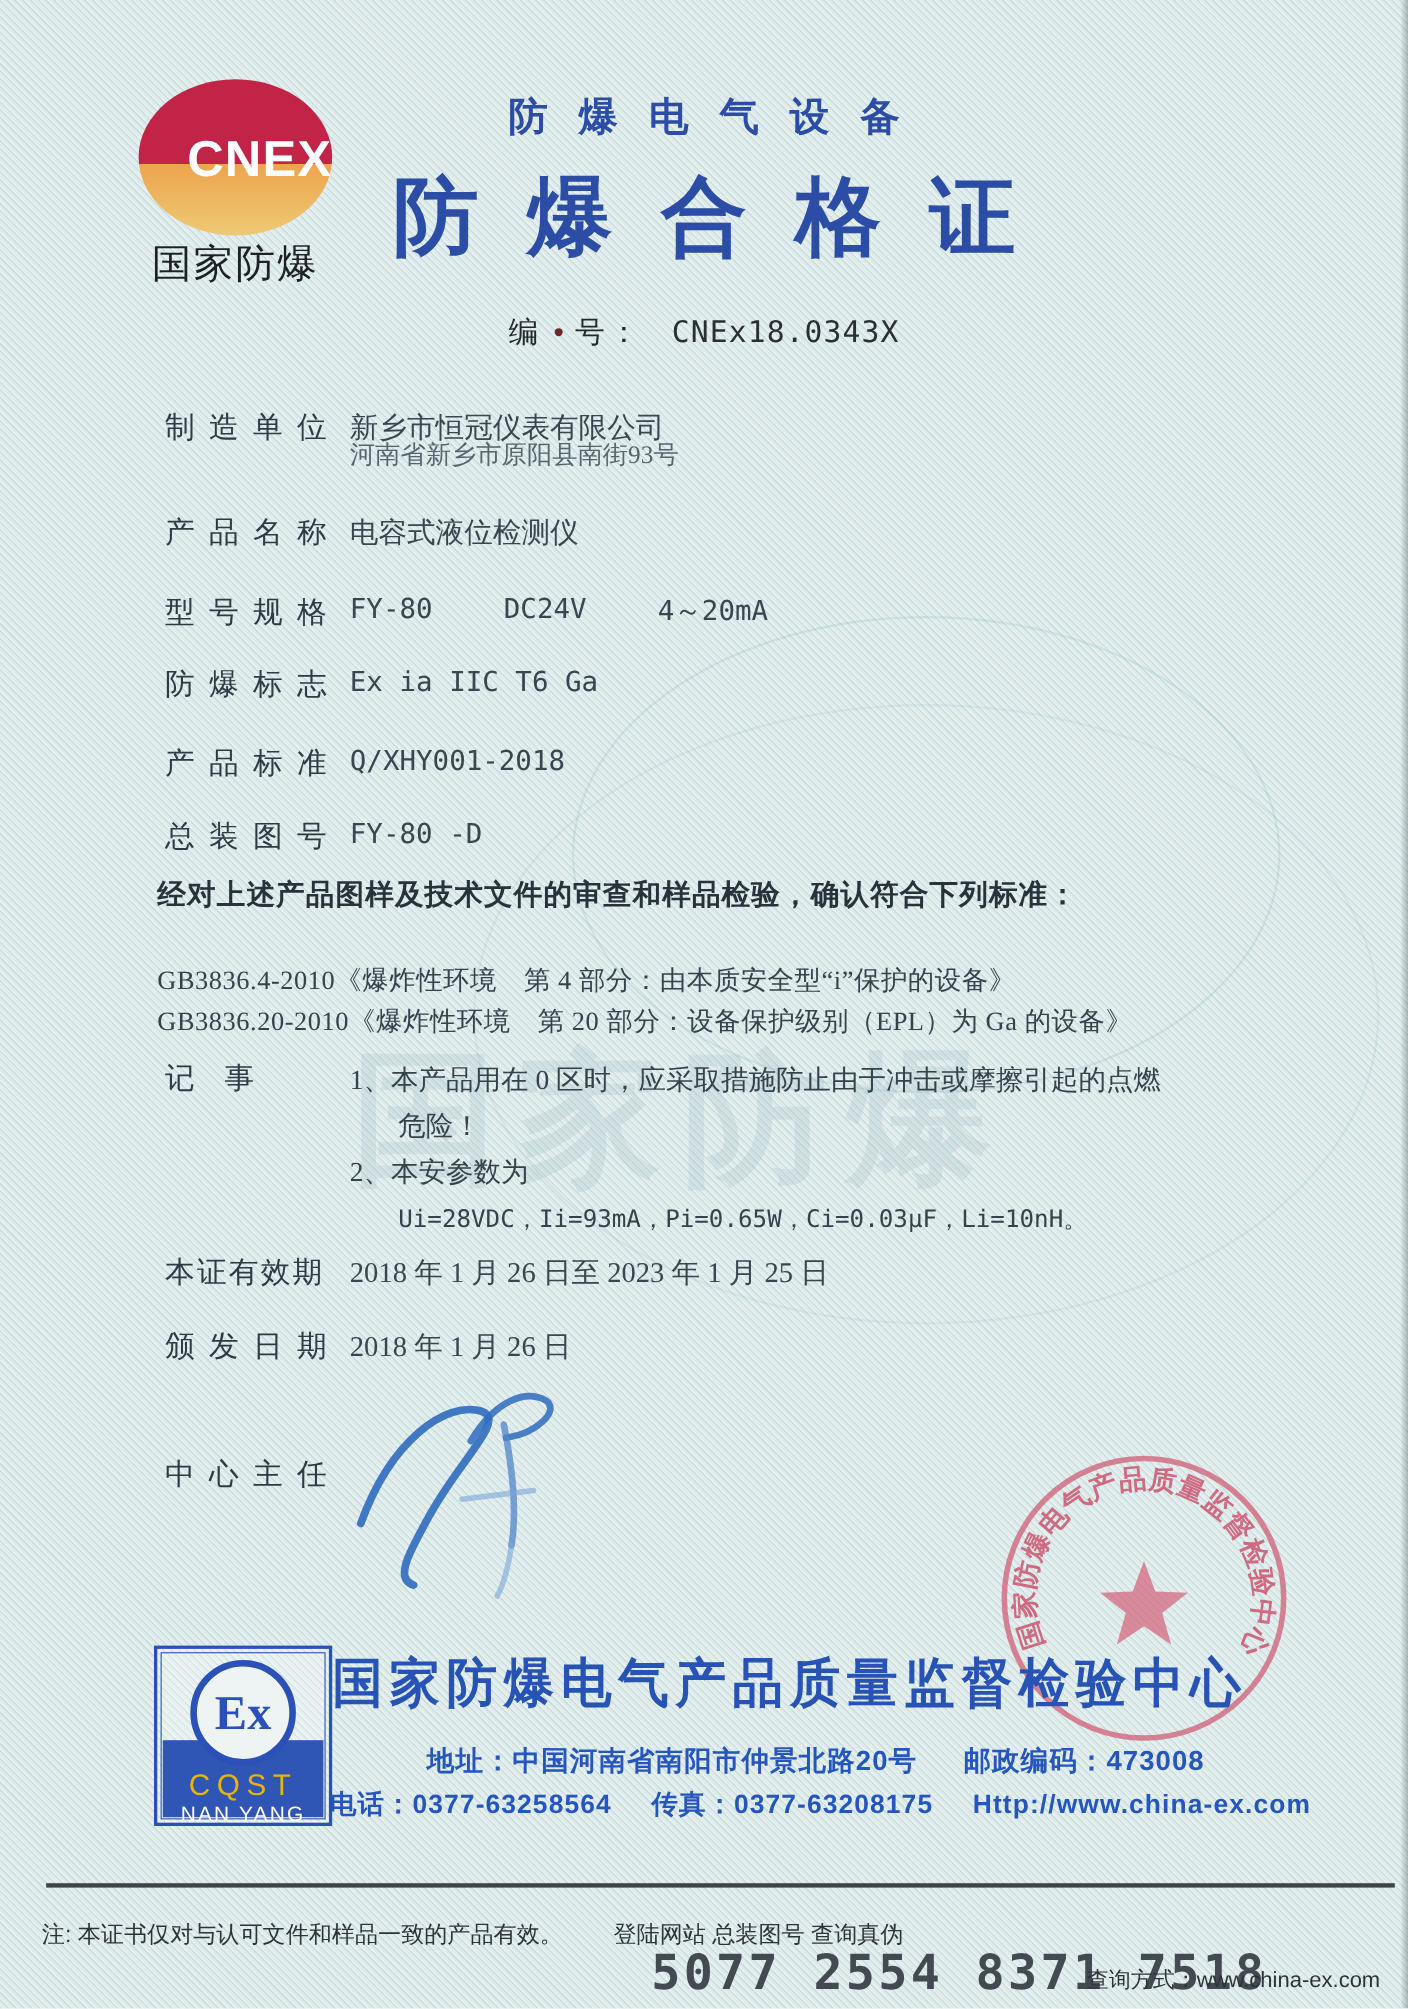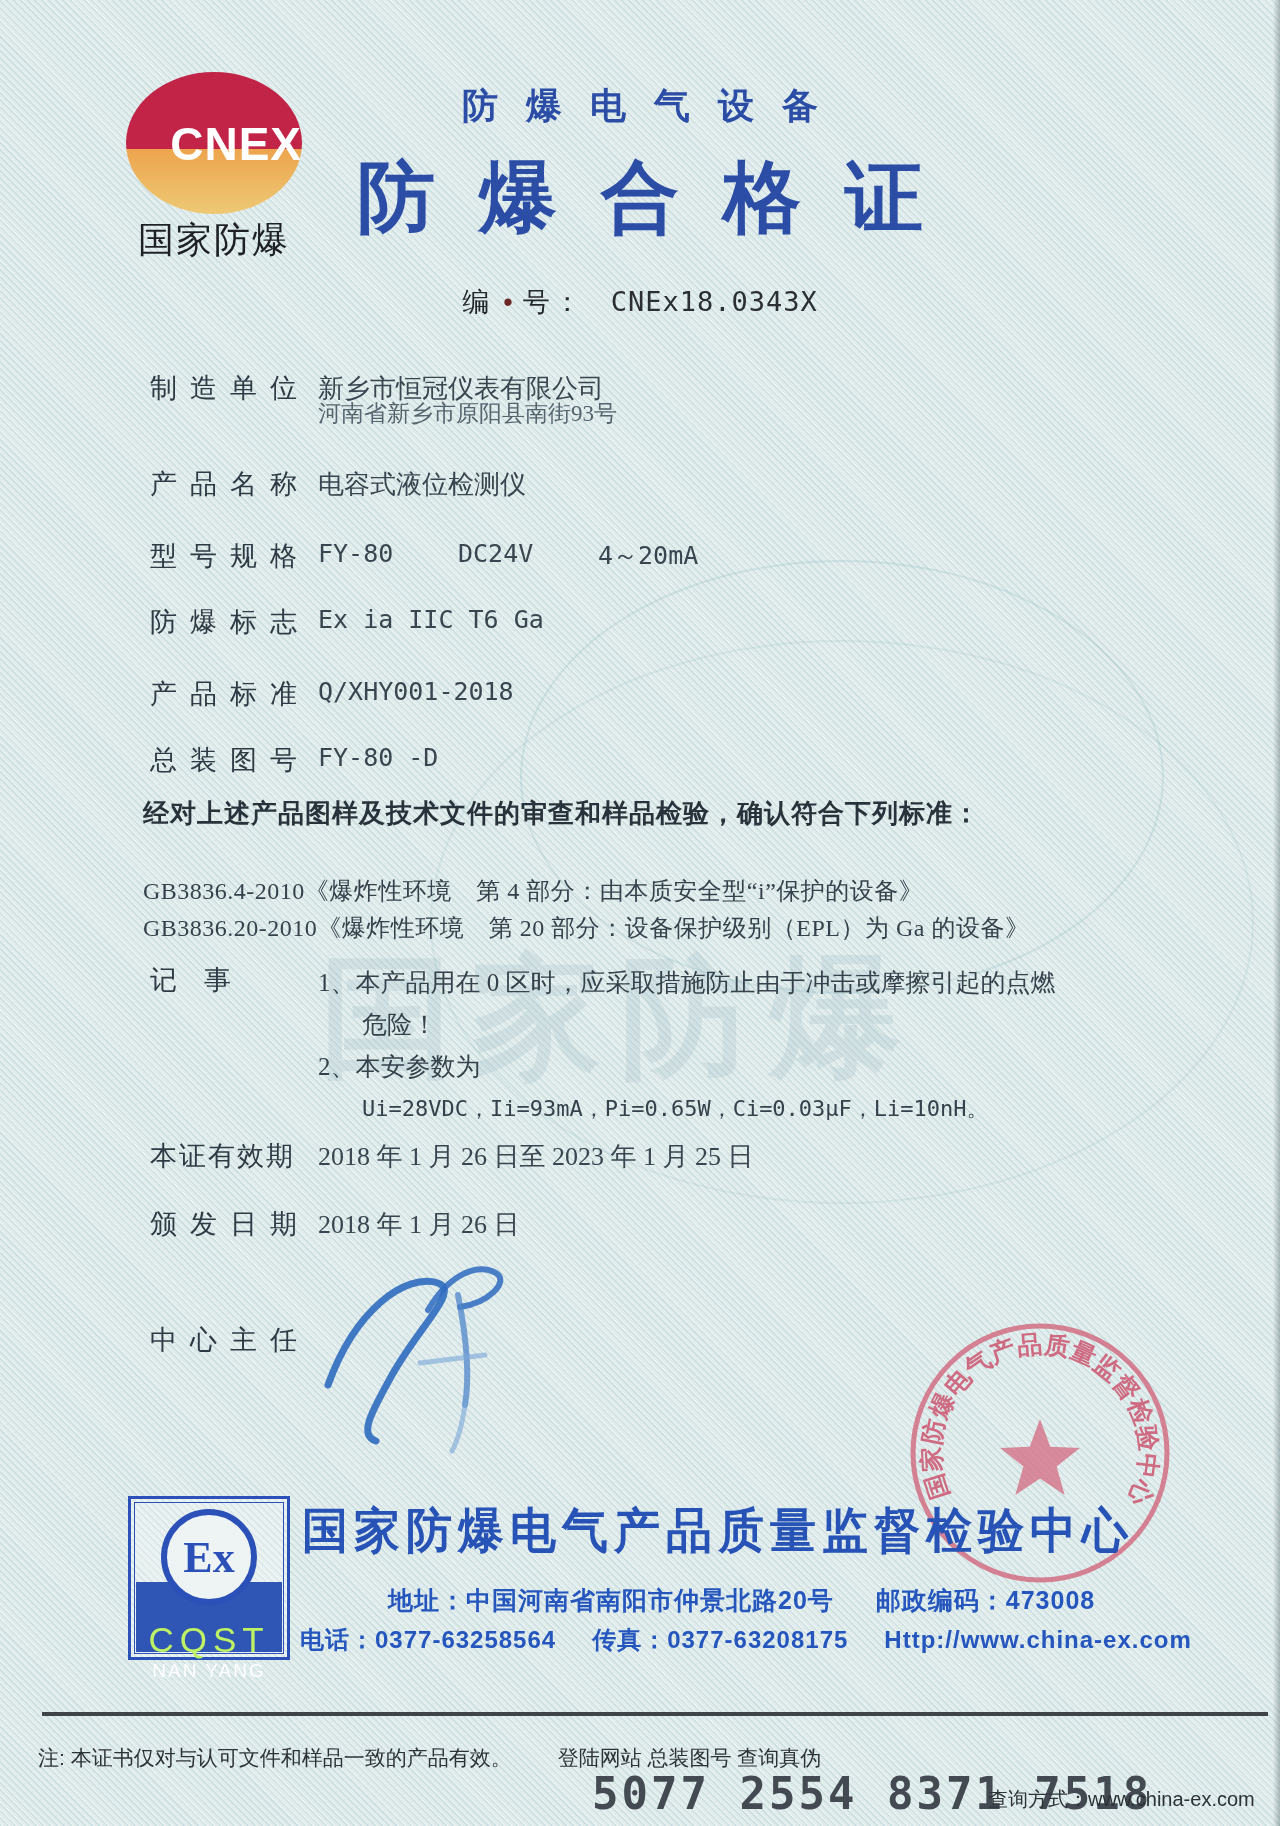--- a/index.html
+++ b/index.html
@@ -43,26 +43,26 @@
   
   .note-label{position:absolute;left:150px;top:962px;font-size:27px;color:#2e3a44;font-weight:500;}
   .note-body{position:absolute;left:318px;top:962px;width:760px;font-size:25px;color:#35424b;font-family:"Liberation Serif",serif;line-height:42px;}
   .note-ind{margin-left:44px;}
   .params{font-family:"DejaVu Sans Mono",monospace;font-size:22px;}
   
   .sig-label{position:absolute;left:150px;top:1322px;font-size:27px;color:#2e3a44;letter-spacing:13px;font-weight:500;}
   .signature{position:absolute;left:300px;top:1255px;}
   .stamp{position:absolute;left:905px;top:1318px;opacity:.82;}
   
-  .ex-box{position:absolute;left:128px;top:1496px;width:156px;height:158px;border:3px solid #2b50b8;background:rgba(255,255,255,.25);}
+  .ex-box{position:absolute;left:140px;top:1496px;width:156px;height:158px;border:3px solid #2b50b8;background:rgba(255,255,255,.25);}
   .ex-box .inner{position:absolute;inset:3px;border:1px solid #2b50b8;}
   .ex-circle{position:absolute;left:50%;top:10px;transform:translateX(-50%);width:84px;height:84px;border:6px solid #2b50b8;border-radius:50%;background:#eef4f4;display:flex;align-items:center;justify-content:center;z-index:2;}
   .ex-circle span{font-size:44px;font-weight:bold;color:#2b50b8;font-family:"Liberation Serif",serif;}
   .cqst-band{position:absolute;left:5px;right:5px;bottom:5px;height:70px;background:#2f55b5;text-align:center;z-index:1;}
-  .cqst-band .cqst{display:block;margin-top:38px;color:#bef264;font-size:35px;letter-spacing:6px;font-weight:500;}
+  .cqst-band .cqst{display:block;margin-top:26px;color:#eab308;font-size:27px;letter-spacing:6px;font-weight:500;}
   .cqst-band .ny{display:block;color:#fff;font-size:19px;letter-spacing:2px;font-weight:500;}
   .org-title{position:absolute;left:302px;top:1500px;width:860px;font-size:46px;font-weight:bold;color:#2653b5;letter-spacing:6px;white-space:nowrap;transform:scaleY(1.05);}
   .addr-line{position:absolute;left:388px;top:1584px;font-size:25px;font-weight:bold;color:#2456be;white-space:nowrap;letter-spacing:1px;}
   .addr-line .gap{display:inline-block;width:42px;}
   .tel-line{position:absolute;left:300px;top:1624px;font-size:24px;font-weight:bold;color:#2456be;white-space:nowrap;letter-spacing:1px;}
   .tel-line .gap{display:inline-block;width:36px;}
   
   .rule{position:absolute;left:42px;top:1712px;width:1226px;height:4px;background:#3f4448;}
   .bottom-note{position:absolute;left:38px;top:1744px;font-size:21px;color:#2c3338;white-space:nowrap;}
   .bottom-note .n2{margin-left:46px;}

